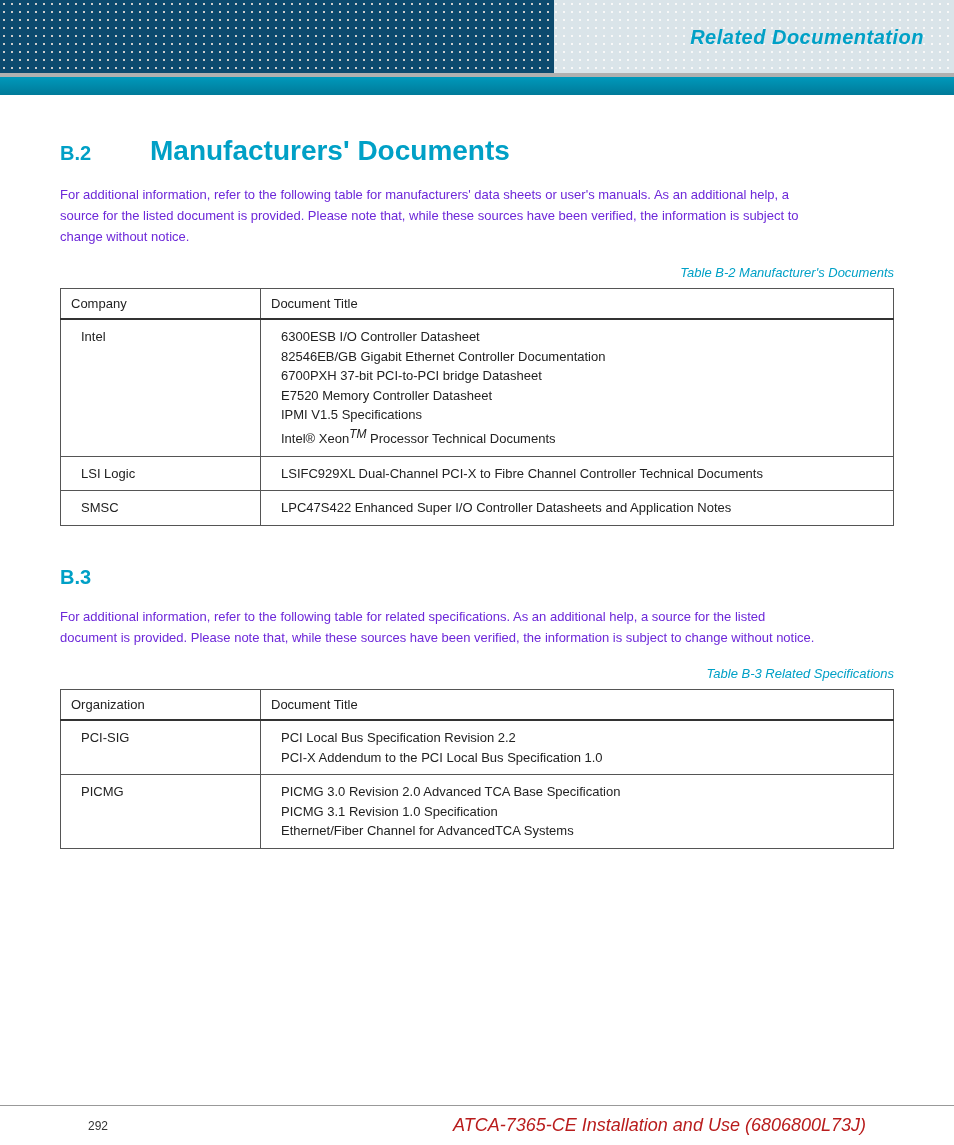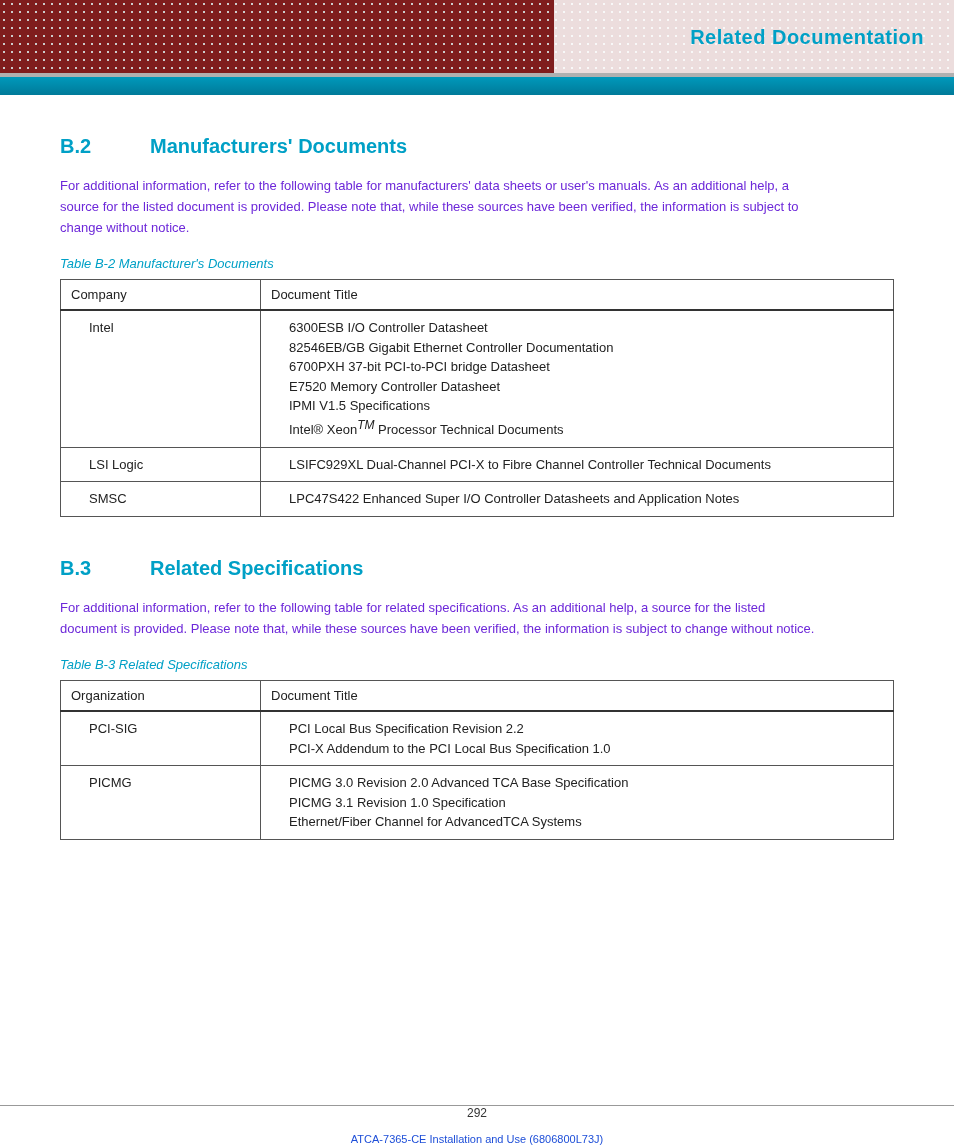--- a/index.html
+++ b/index.html
@@ -12,21 +12,22 @@
       width: 954px;
       min-height: 1145px;
       position: relative;
     }
 
     
     .header {
       position: relative;
       height: 95px;
       overflow: hidden;
-      background: #7f1d1d;
+      background: #0c4a6e;
+      font-style: italic;
     }
 
     .dot-pattern {
       position: absolute;
       top: 0; left: 0; right: 0;
       height: 75px;
       background-image: radial-gradient(circle, #ccc 1px, transparent 1px);
       background-size: 8px 8px;
     }
 
@@ -82,38 +83,39 @@
     }
 
     .section-number {
       font-size: 20px;
       font-weight: bold;
       color: #00a0c6;
       min-width: 90px;
     }
 
     .section-title {
-      font-size: 20px;
+      font-size: 28px;
       font-weight: bold;
       color: #00a0c6;
     }
 
     .section-desc {
       font-size: 13px;
       color: #6d28d9;
       line-height: 1.6;
       margin-bottom: 18px;
       max-width: 760px;
     }
 
     .table-caption {
       font-size: 13px;
       color: #00a0c6;
       font-style: italic;
       margin-bottom: 8px;
+      text-align: right;
     }
 
     
     .doc-table {
       width: 100%;
       border-collapse: collapse;
       margin-bottom: 40px;
       font-size: 13px;
     }
 
@@ -121,21 +123,21 @@
       background: #fff;
       border: 1px solid #555;
       padding: 7px 10px;
       font-weight: normal;
       text-align: left;
       color: #222;
     }
 
     .doc-table td {
       border: 1px solid #555;
-      padding: 7px 28px;
+      padding: 7px 20px;
       vertical-align: top;
       color: #222;
       line-height: 1.5;
     }
 
     .doc-table tr:first-child th {
       border-bottom: 2px solid #333;
     }
 
     .col-company { width: 200px; }
@@ -155,32 +157,32 @@
     .footer {
       position: absolute;
       bottom: 0;
       left: 0;
       right: 0;
       height: 40px;
       border-top: 1px solid #999;
       display: flex;
       align-items: center;
       justify-content: space-between;
-      padding: 0 45px;
-      flex-direction: column;
+      padding: 0 88px;
     }
 
     .footer-left {
       font-size: 12px;
       color: #333;
     }
 
     .footer-right {
-      font-size: 11px;
-      color: #1d4ed8;
+      font-size: 18px;
+      color: #b91c1c;
+      font-style: italic;
     }
 
     .section-b3 {
       margin-top: 5px;
     }
   </style>
 </head>
 <body>
 
 <div class="header">
@@ -233,21 +235,20 @@
         <td>
           <span class="doc-entry">LPC47S422 Enhanced Super I/O Controller Datasheets and Application Notes</span>
         </td>
       </tr>
     </tbody>
   </table>
 
   <div class="section-b3">
     <div class="section-heading">
       <span class="section-number">B.3</span>
-      <span class="section-title">Related Specifications</span>
     </div>
 
     <p class="section-desc">For additional information, refer to the following table for related specifications. As an additional help, a source for the listed document is provided. Please note that, while these sources have been verified, the information is subject to change without notice.</p>
 
     <div class="table-caption">Table B-3 Related Specifications</div>
 
     <table class="doc-table">
       <thead>
         <tr>
           <th class="col-company">Organization</th>

